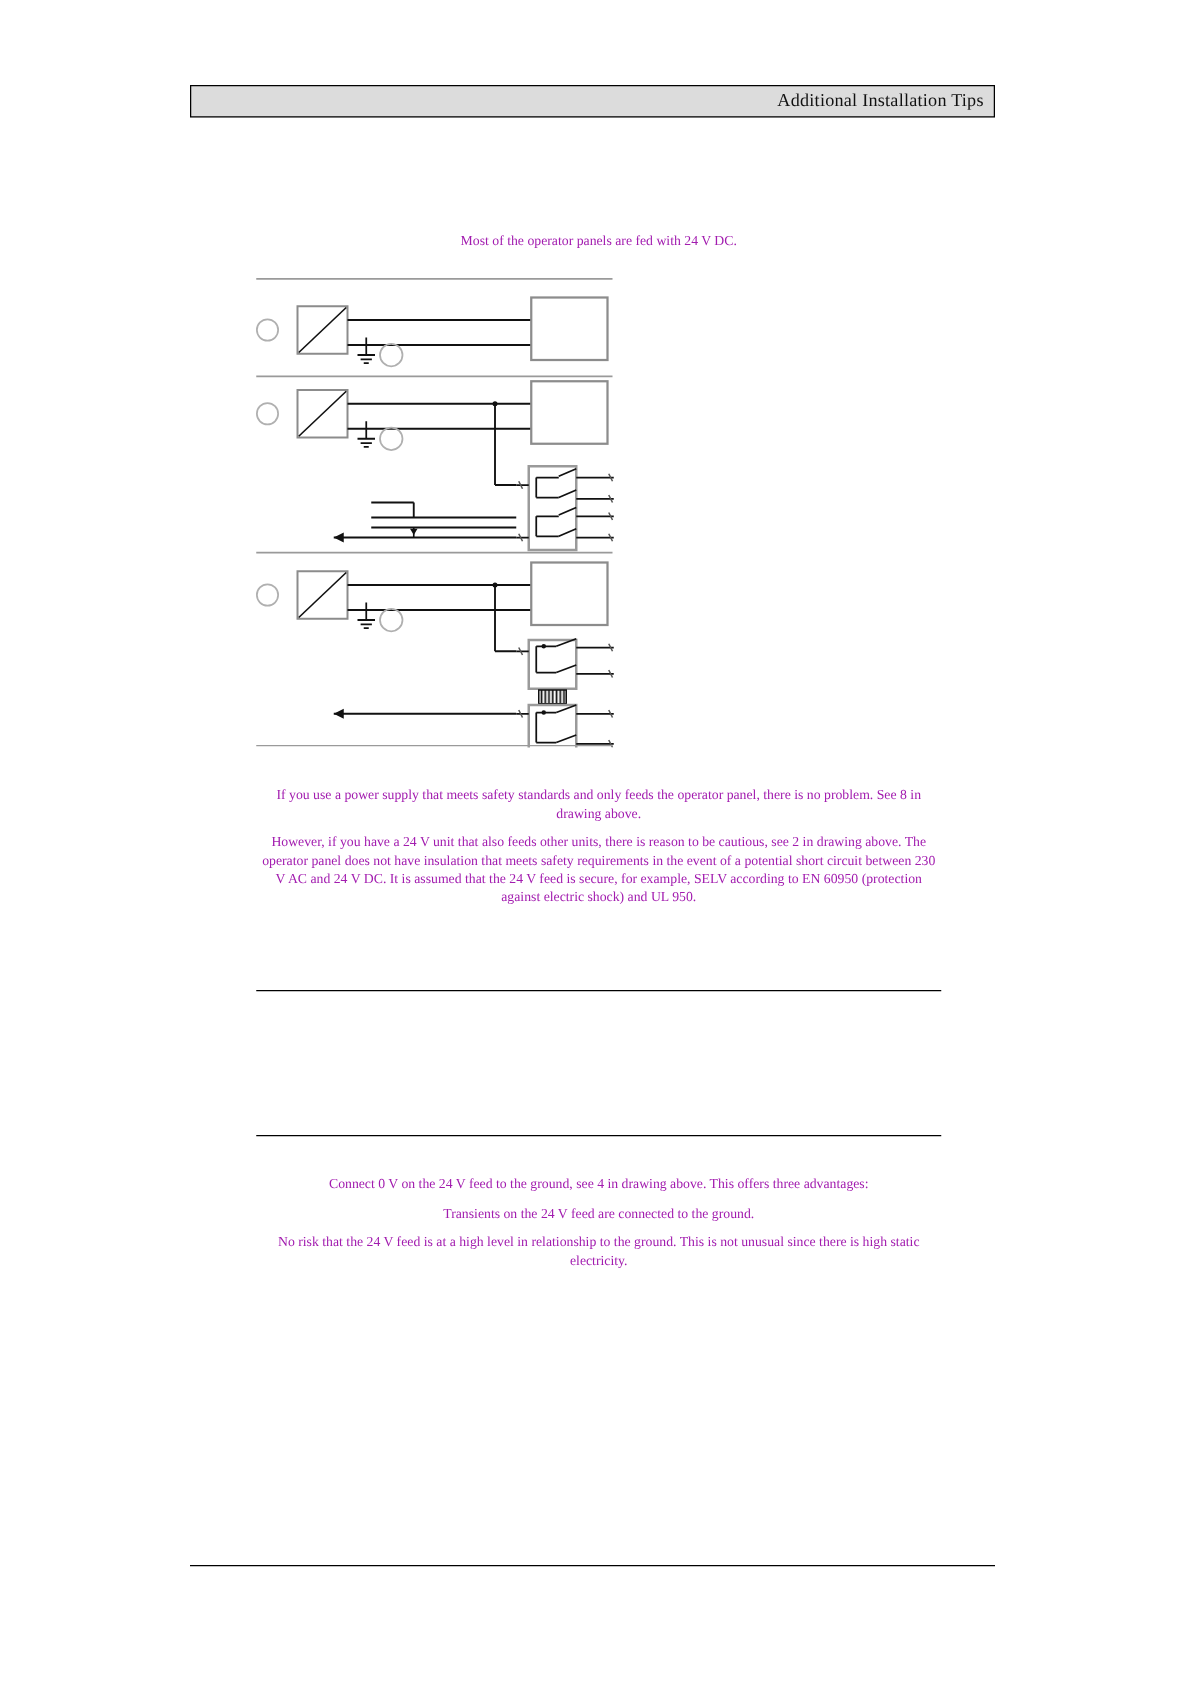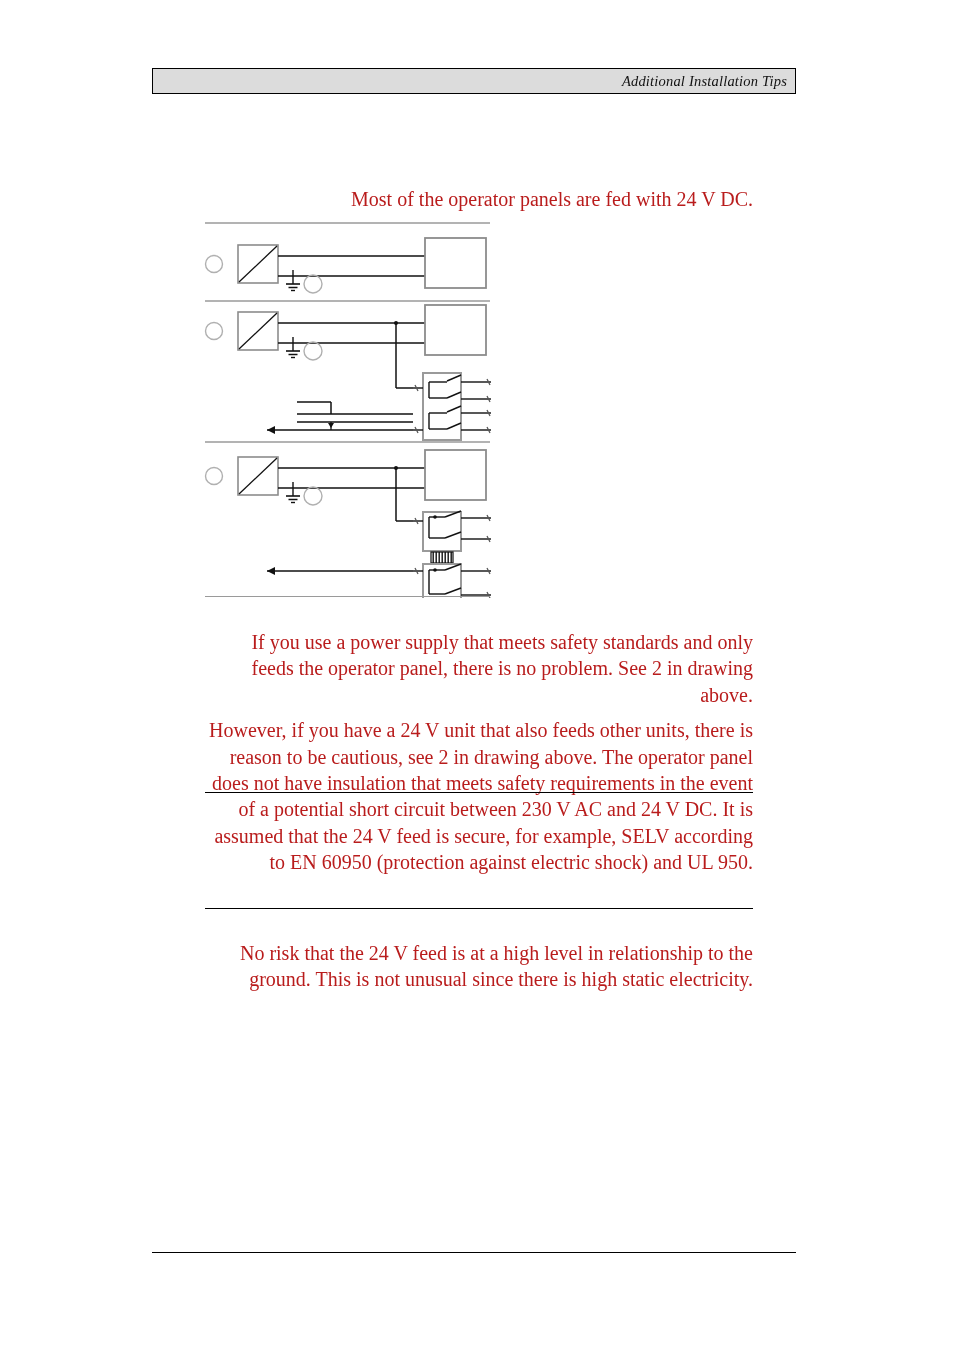--- a/index.html
+++ b/index.html
@@ -25,39 +25,38 @@
     height: 26px;
     background: #dcdcdc;
     border: 1.2px solid #000000;
     box-sizing: border-box;
   }
   .header-title {
     position: absolute;
     right: 8px;
     top: 50%;
     transform: translateY(-50%);
-    font-style: italic;
     font-size: 14.5px;
     letter-spacing: 0.2px;
     white-space: nowrap;
     color: #111111;
   }
 
   
   .col {
     position: absolute;
     left: 205px;
     width: 548px;
   }
   p.body-text {
     margin: 0 0 9px 0;
-    font-size: 20px;
+    font-size: 11px;
     line-height: 1.32;
-    text-align: right;
-    color: #b91c1c;
+    text-align: center;
+    color: #a21caf;
   }
   p.body-text:last-child { margin-bottom: 0; }
   .indented {
     margin-left: 28px;
   }
 
   
   .rule-black {
     position: absolute;
     height: 0;
@@ -240,24 +239,26 @@
         <line x1="292" y1="350" x2="295" y2="356"></line>
         <line x1="292" y1="374" x2="295" y2="380"></line>
       </g>
     </g>
   </svg>
 </div>
 
 <div class="rule-gray" style="left:205px; top:596px; width:285px;"></div>
 
 <div class="col" style="top:629px;">
-  <p class="body-text">If you use a power supply that meets safety standards and only feeds the operator panel, there is no problem.  See 2 in drawing above.</p>
+  <p class="body-text">If you use a power supply that meets safety standards and only feeds the operator panel, there is no problem.  See 8 in drawing above.</p>
   <p class="body-text">However, if you have a 24 V unit that also feeds other units, there is reason to be cautious, see 2 in drawing above.  The operator panel does not have insulation that meets safety requirements in the event of a potential short circuit between 230 V AC and 24 V DC. It is assumed that the 24 V feed is secure, for example, SELV according to EN 60950 (protection against electric shock) and UL 950.</p>
 </div>
 
 <div class="rule-black" style="left:205px; top:792px; width:548px;"></div>
 <div class="rule-black" style="left:205px; top:908px; width:548px;"></div>
 
 <div class="col" style="top:940px;">
+  <p class="body-text">Connect 0 V on the 24 V feed to the ground, see 4 in drawing above.  This offers three advantages:</p>
+  <p class="body-text indented">Transients on the 24 V feed are connected to the ground.</p>
   <p class="body-text indented">No risk that the 24 V feed is at a high level in relationship to the ground.  This is not unusual since there is high static electricity.</p>
 </div>
 
 <div class="rule-black" style="left:152px; top:1252px; width:644px;"></div>
 
 </body></html>

